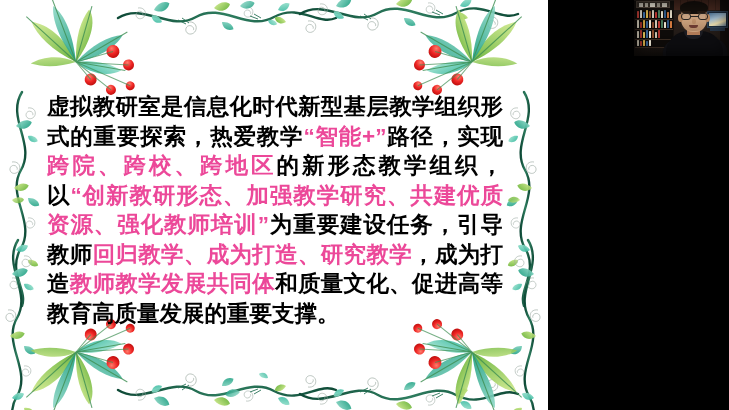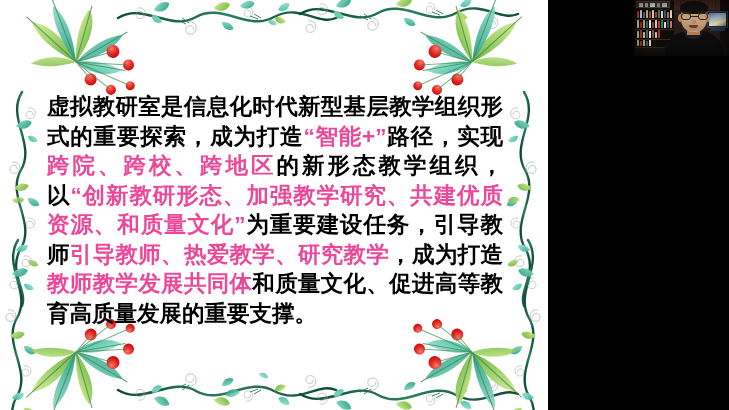--- a/index.html
+++ b/index.html
@@ -308,21 +308,21 @@
               <use href="#leafB" transform="scale(.5)"></use>
             </g>
           <g transform="translate(520,200) rotate(174)">
               <use href="#leafB" transform="scale(.5)"></use>
             </g>
         </g>
       </svg>
     </div>
 
     <div id="text-block">
-      <p><span>虚拟教研室是信息化时代新型基层教学组织形式的重要探索，成为打造</span><span class="red">“智能+”</span><span>路径，实现</span><span class="red">跨院、跨校、跨地区</span><span>的新形态教学组织，以</span><span class="red">“创新教研形态、加强教学研究、共建优质资源、和质量文化”</span><span>为重要建设任务，引导教师</span><span class="red">引导教师、热爱教学、研究教学</span><span>，成为打造</span><span class="red">教师教学发展共同体</span><span>和质量文化、促进高等教育高质量发展的重要支撑。</span></p>
+      <p><span>虚拟教研室是信息化时代新型基层教学组织形式的重要探索，热爱教学</span><span class="red">“智能+”</span><span>路径，实现</span><span class="red">跨院、跨校、跨地区</span><span>的新形态教学组织，以</span><span class="red">“创新教研形态、加强教学研究、共建优质资源、强化教师培训”</span><span>为重要建设任务，引导教师</span><span class="red">回归教学、成为打造、研究教学</span><span>，成为打造</span><span class="red">教师教学发展共同体</span><span>和质量文化、促进高等教育高质量发展的重要支撑。</span></p>
     </div>
   </div>
 
   <div id="webcam">
     <div class="cam-inner">
       <div class="wall"></div>
       <div class="brick"></div>
       <div class="rightwall"></div>
 
       <div class="shelf">

